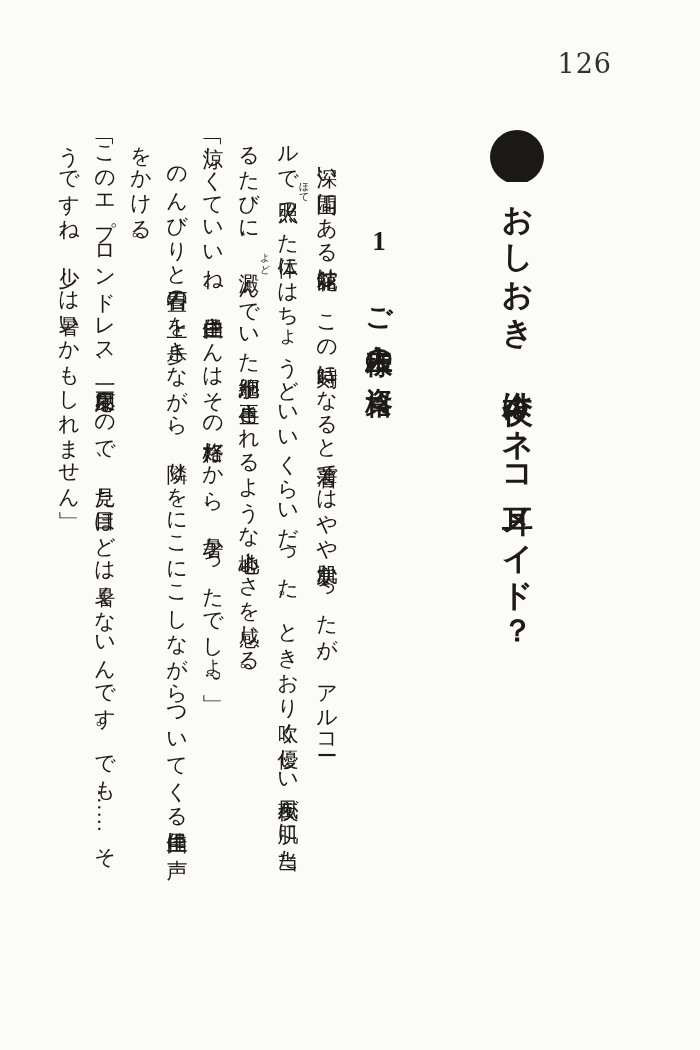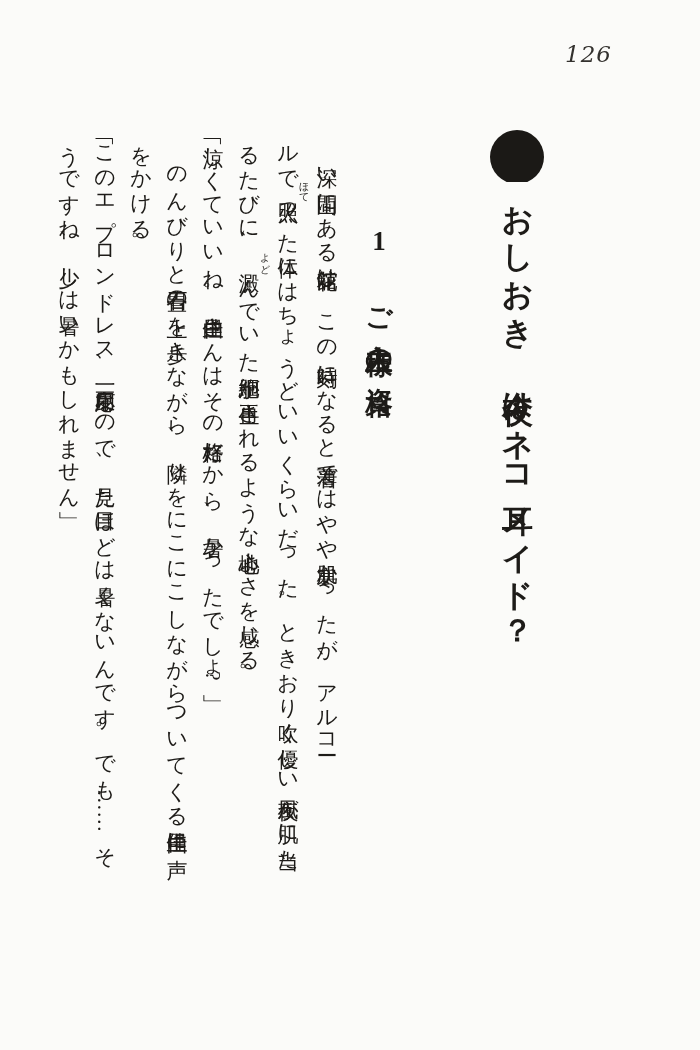--- a/index.html
+++ b/index.html
@@ -11,24 +11,23 @@
   .page {
     position: relative;
     width: 700px;
     height: 1050px;
     background: #fbfbf9;
     color: #1d1b18;
     overflow: hidden;
   }
   .page-number {
     position: absolute;
-    top: 41px;
+    top: 48px;
     right: 88px;
-    font-style: italic;
-    font-size: 23px;
+    font-size: 27px;
     letter-spacing: 1px;
     color: #33312e;
     font-family: "DejaVu Serif", "Liberation Serif", serif;
   }
 
   
   .chapter-header {
     position: absolute;
     top: 130px;
     right: 156px;

